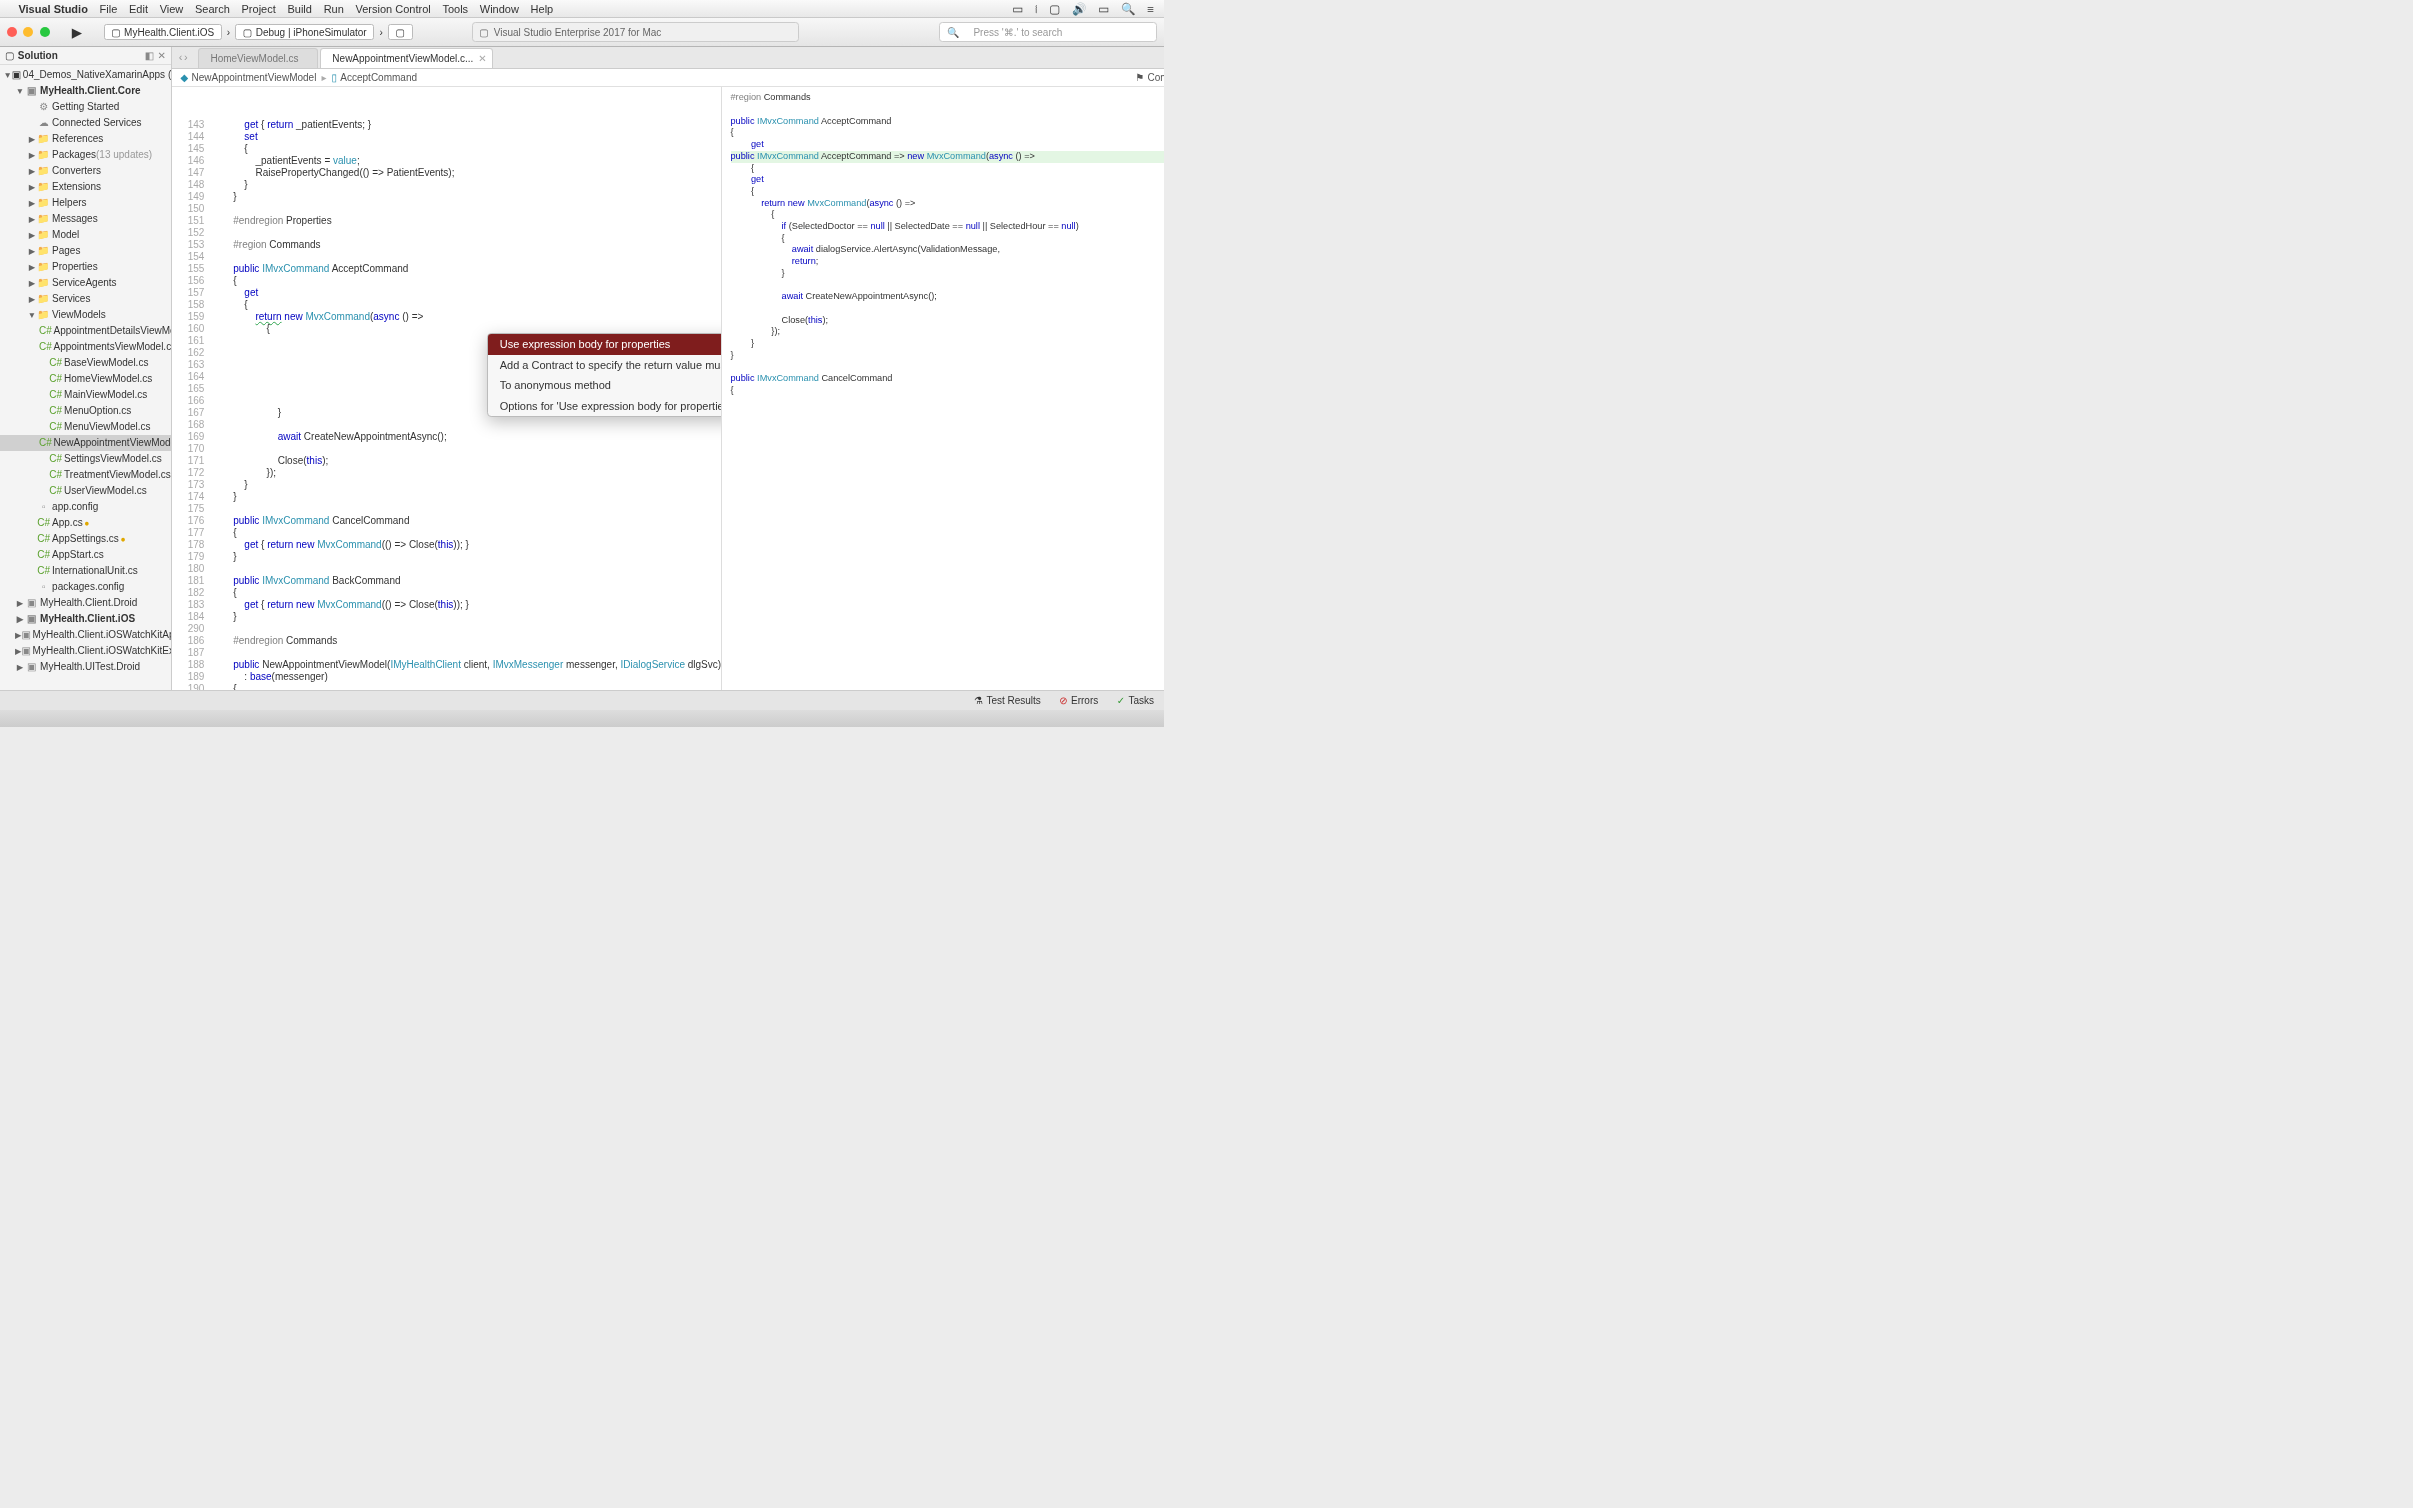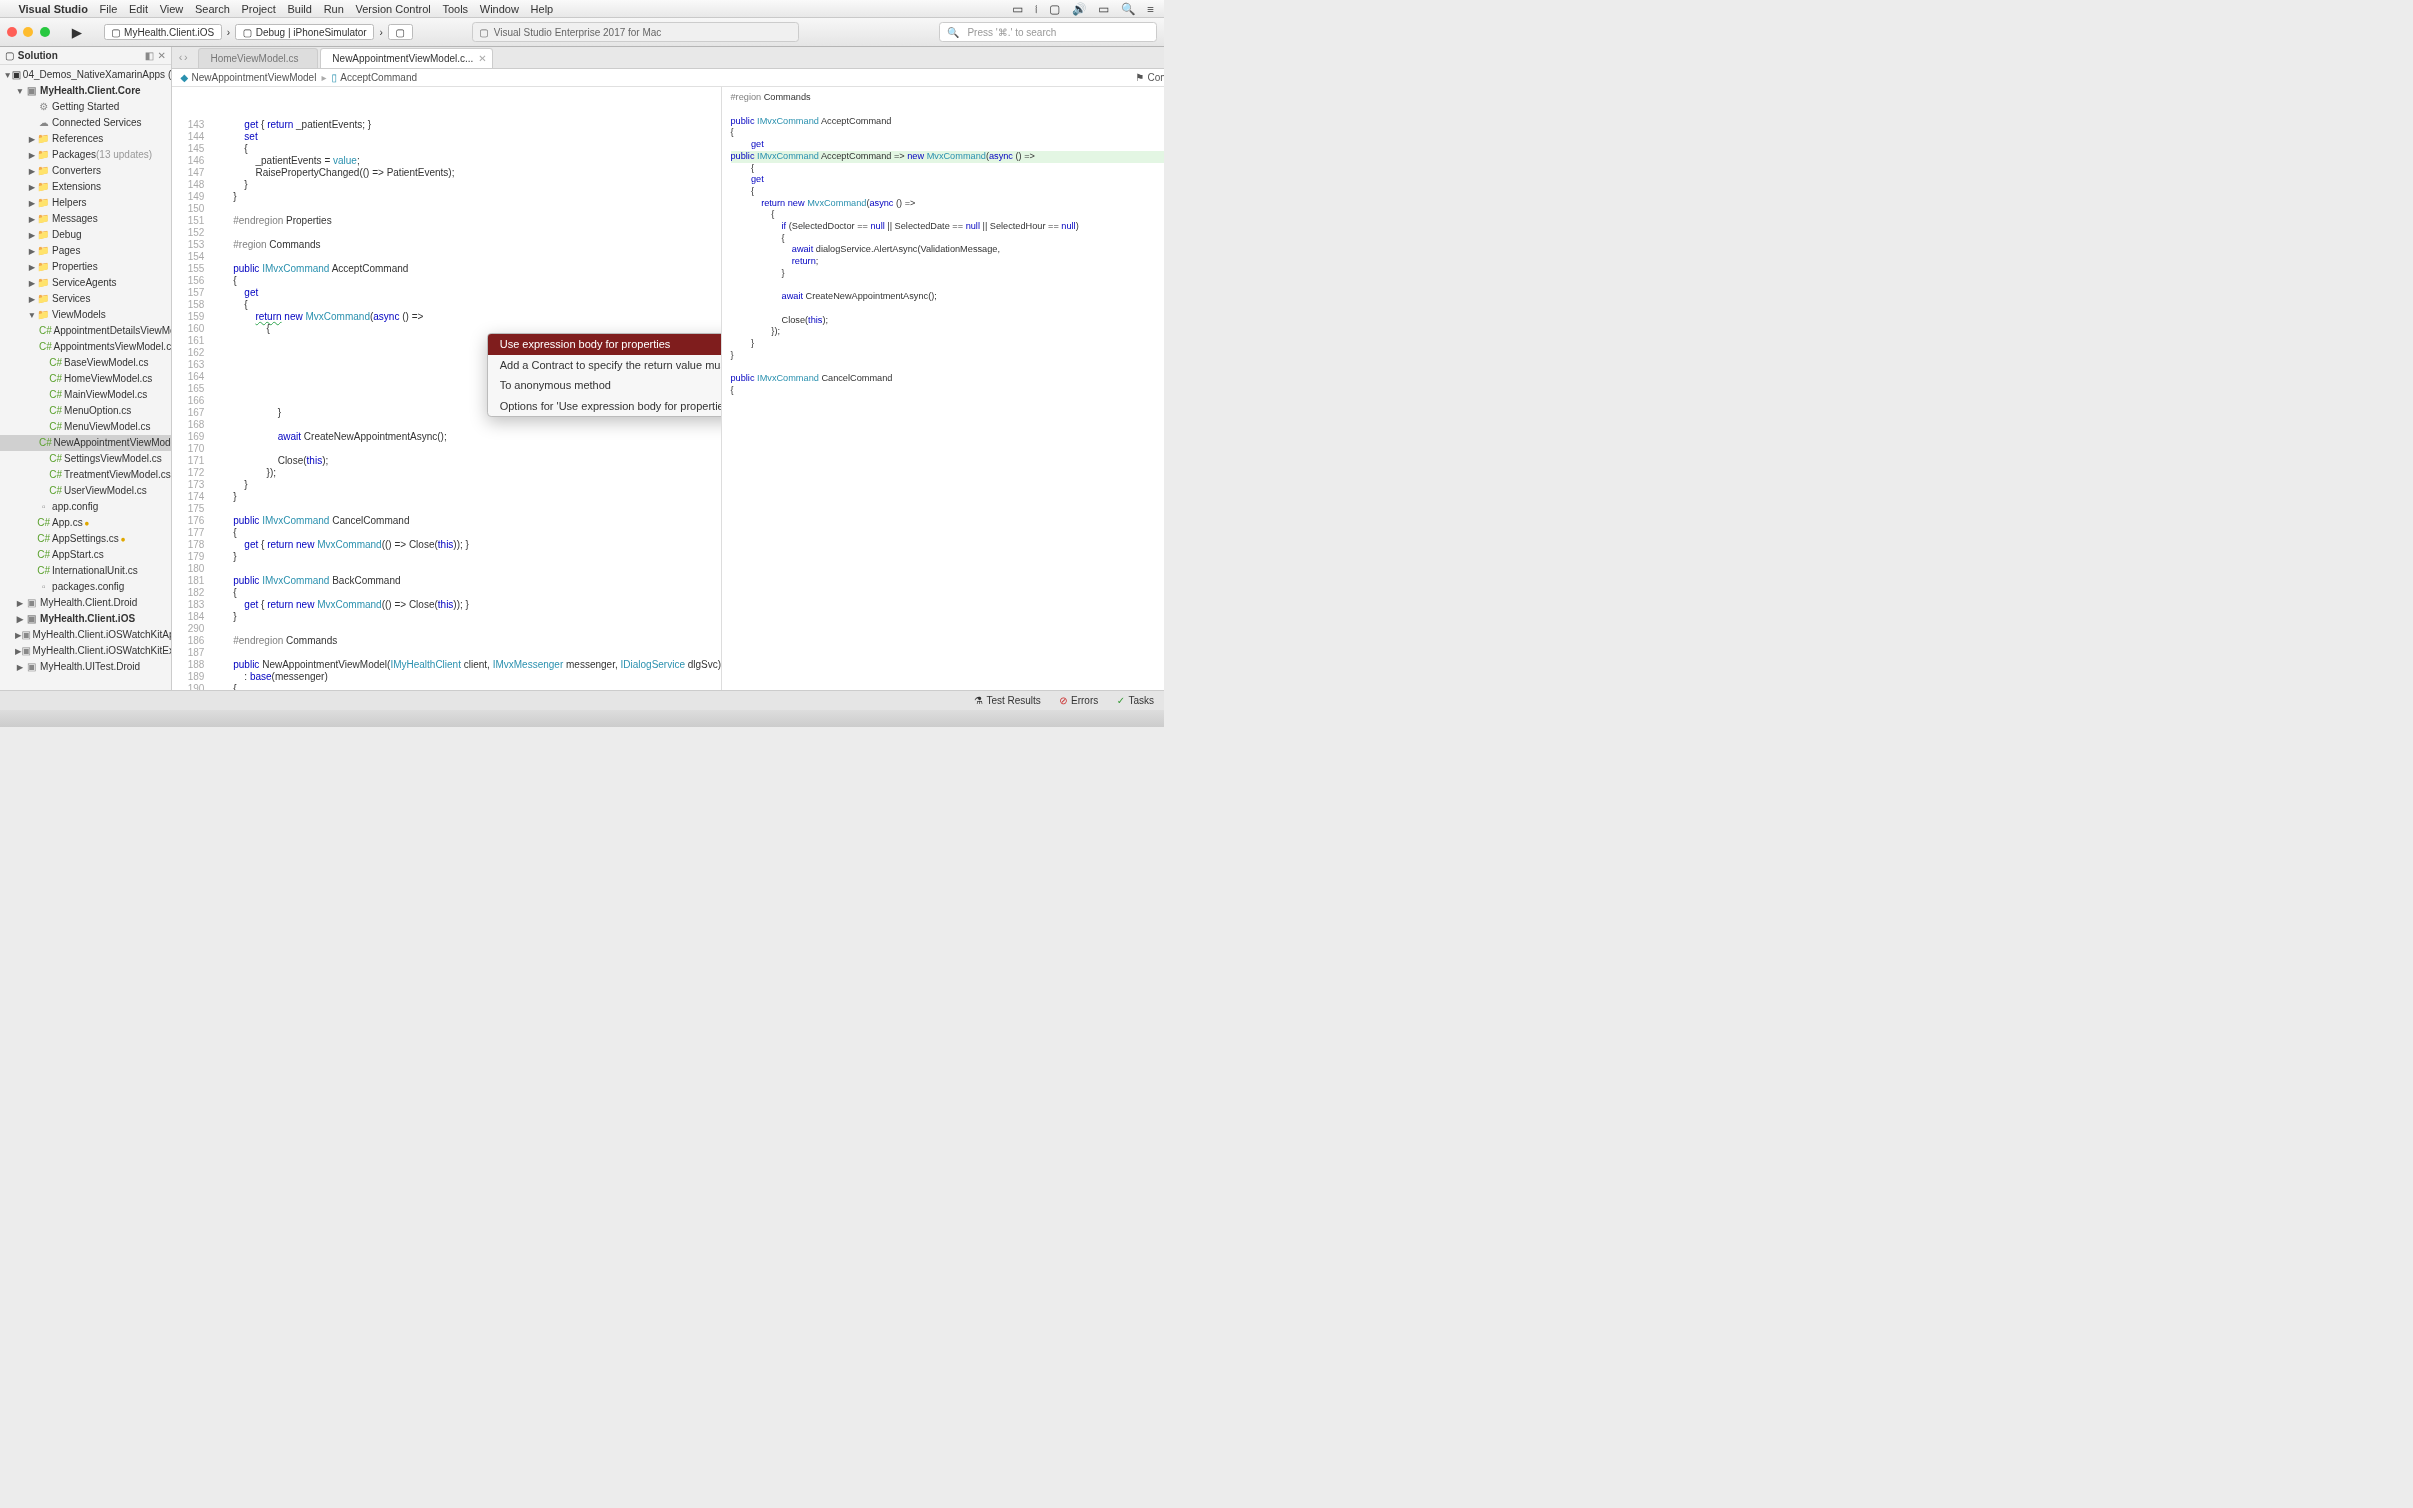--- a/index.html
+++ b/index.html
@@ -127,21 +127,21 @@
   </div>
   <div class="run-btn">▶</div>
   <div class="breadcrumb-bar">
     <div class="chip">▢ <span>MyHealth.Client.iOS</span></div>
     <span>›</span>
     <div class="chip">▢ <span>Debug | iPhoneSimulator</span></div>
     <span>›</span>
     <div class="chip">▢</div>
   </div>
   <div class="titlebox">▢ <span style="margin-left:5px;">Visual Studio Enterprise 2017 for Mac</span></div>
-  <div class="searchbox">🔍 <span style="margin-left:8px;">Press '⌘.' to search</span></div>
+  <div class="searchbox">🔍 <span style="margin-left:14px;">Press '⌘.' to search</span></div>
 </div>
 
 <div class="main">
 
   <div class="sidebar">
     <div class="sidebar-header">
       <span>▢</span>
       <span class="pad-title">Solution</span>
       <span class="pad-controls">
         <span>◧</span>
@@ -197,21 +197,21 @@
             <span>Helpers</span>
           </div>
           <div class="tree-row indent-2">
             <span class="disclosure">▶</span>
             <span class="icon folder-icon">📁</span>
             <span>Messages</span>
           </div>
           <div class="tree-row indent-2">
             <span class="disclosure">▶</span>
             <span class="icon folder-icon">📁</span>
-            <span>Debug</span>
+            <span>Model</span>
           </div>
           <div class="tree-row indent-2">
             <span class="disclosure">▶</span>
             <span class="icon folder-icon">📁</span>
             <span>Pages</span>
           </div>
           <div class="tree-row indent-2">
             <span class="disclosure">▶</span>
             <span class="icon folder-icon">📁</span>
             <span>Properties</span>

